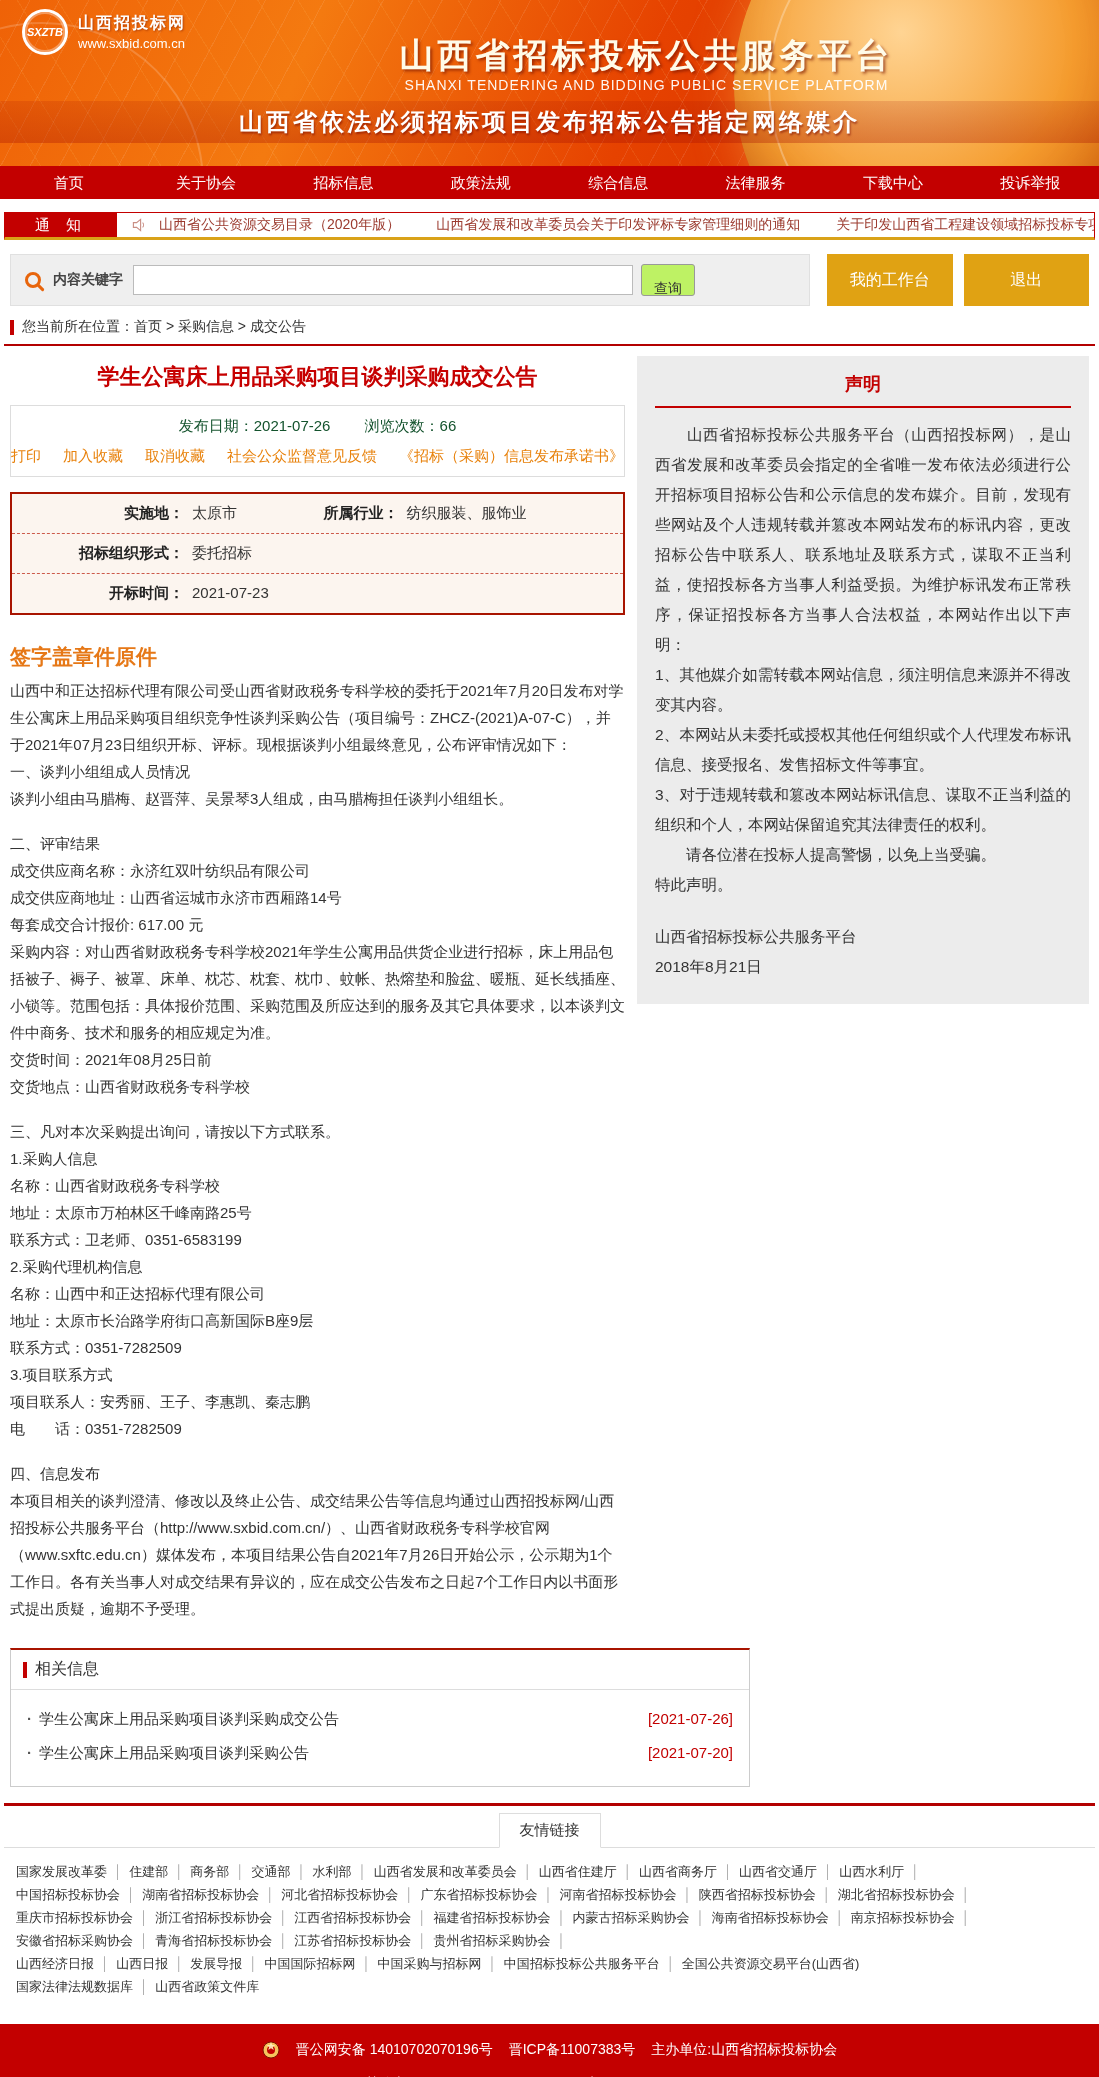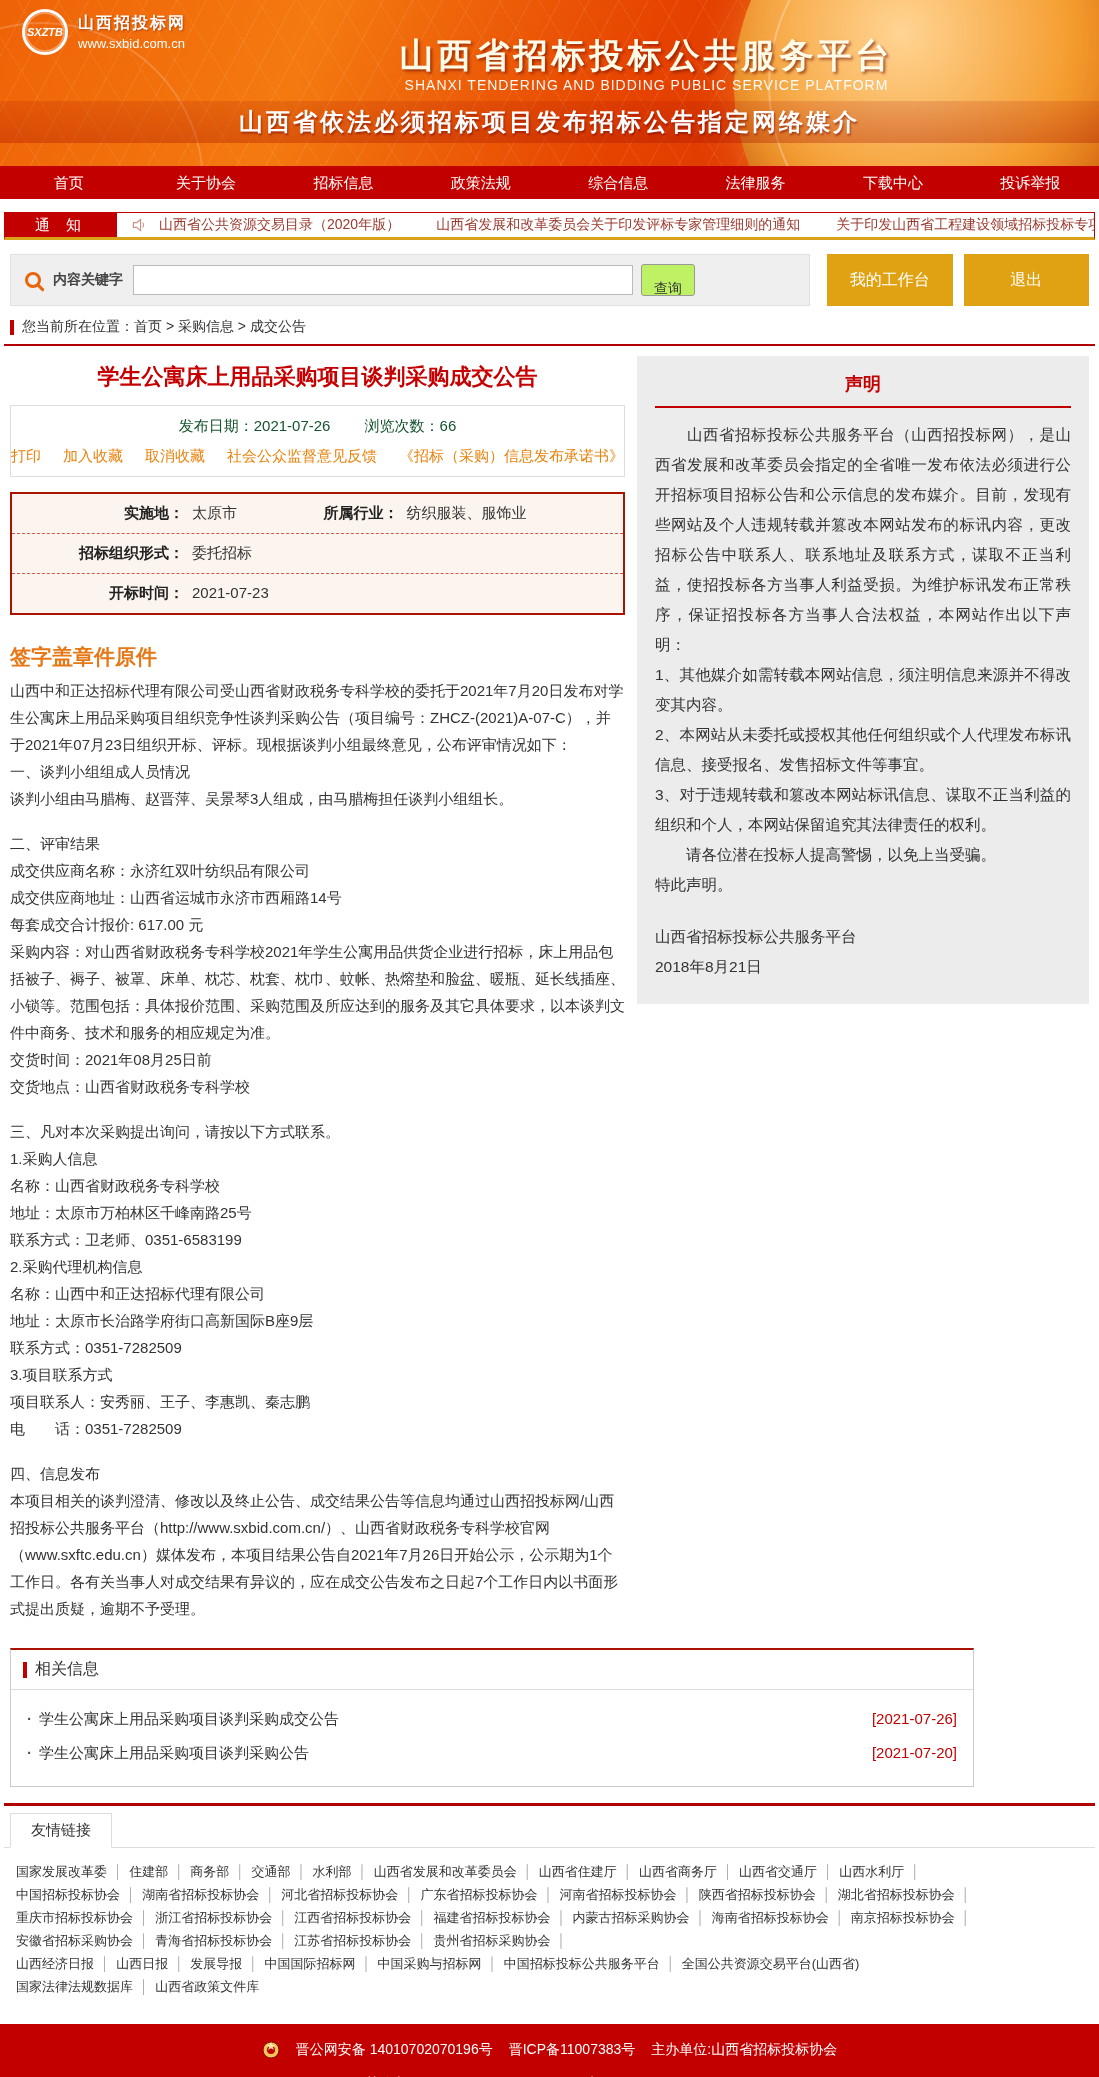--- a/index.html
+++ b/index.html
@@ -92,32 +92,32 @@
   .sec-heading { margin:28px 0 6px; color:#e67817; font-size:21px; font-weight:bold; }
   .body-p { margin:0; font-size:15px; line-height:27px; color:#333; }
   .p-spacer { height:18px; }
 
   .st-title { color:#c30000; font-size:18px; font-weight:bold; text-align:center; padding-bottom:10px;
     border-bottom:2px solid #c30000; margin-bottom:12px; }
   .st-p { margin:0; font-size:15.5px; line-height:30px; text-align:justify; color:#333; }
   .st-spacer { height:22px; }
 
   
-  .related-box { width:964px; margin:26px 0 0 10px; border:1px solid #ccc; border-top:2px solid #a81400; background:#fff; }
+  .related-box { width:740px; margin:26px 0 0 10px; border:1px solid #ccc; border-top:2px solid #a81400; background:#fff; }
   .rel-header { display:flex; align-items:center; padding:9px 12px; border-bottom:1px solid #ddd; font-size:16px; color:#333; }
   .rel-bar { width:4px; height:16px; background:#c30000; margin-right:8px; }
   .rel-items { padding:12px 16px 16px; }
   .rel-item { display:flex; align-items:center; font-size:15px; line-height:34px; cursor:pointer; }
   .rel-item::before { content:"·"; font-weight:bold; margin-right:7px; color:#555; }
   .rel-title { color:#333; flex:1; }
   .rel-date { color:#c30000; }
 
   
   .links-section { margin:16px 4px 0; border-top:3px solid #b30000; background:#fff; }
-  .tab-row { border-bottom:1px solid #ddd; padding:6px 6px 0; display:flex; }
+  .tab-row { border-bottom:1px solid #ddd; padding:6px 6px 0; display:flex;justify-content:center; }
   .link-tab { border:1px solid #ddd; border-bottom:1px solid #fff; background:#fff; padding:7px 20px;
     font-size:15px; color:#333; position:relative; top:1px; cursor:pointer; }
   .link-lines { padding:12px 12px 14px; font-size:13px; color:#333; }
   .link-line { line-height:23px; }
   .f-link { cursor:pointer; white-space:nowrap; }
   .f-link::after { content:"│"; color:#aaa; margin:0 7px; }
   .no-trail .f-link:last-child::after { content:""; margin:0; }
 
   
   .footer { margin-top:12px; background:#c30000; color:#fff; text-align:center; padding:16px 0 10px; }

